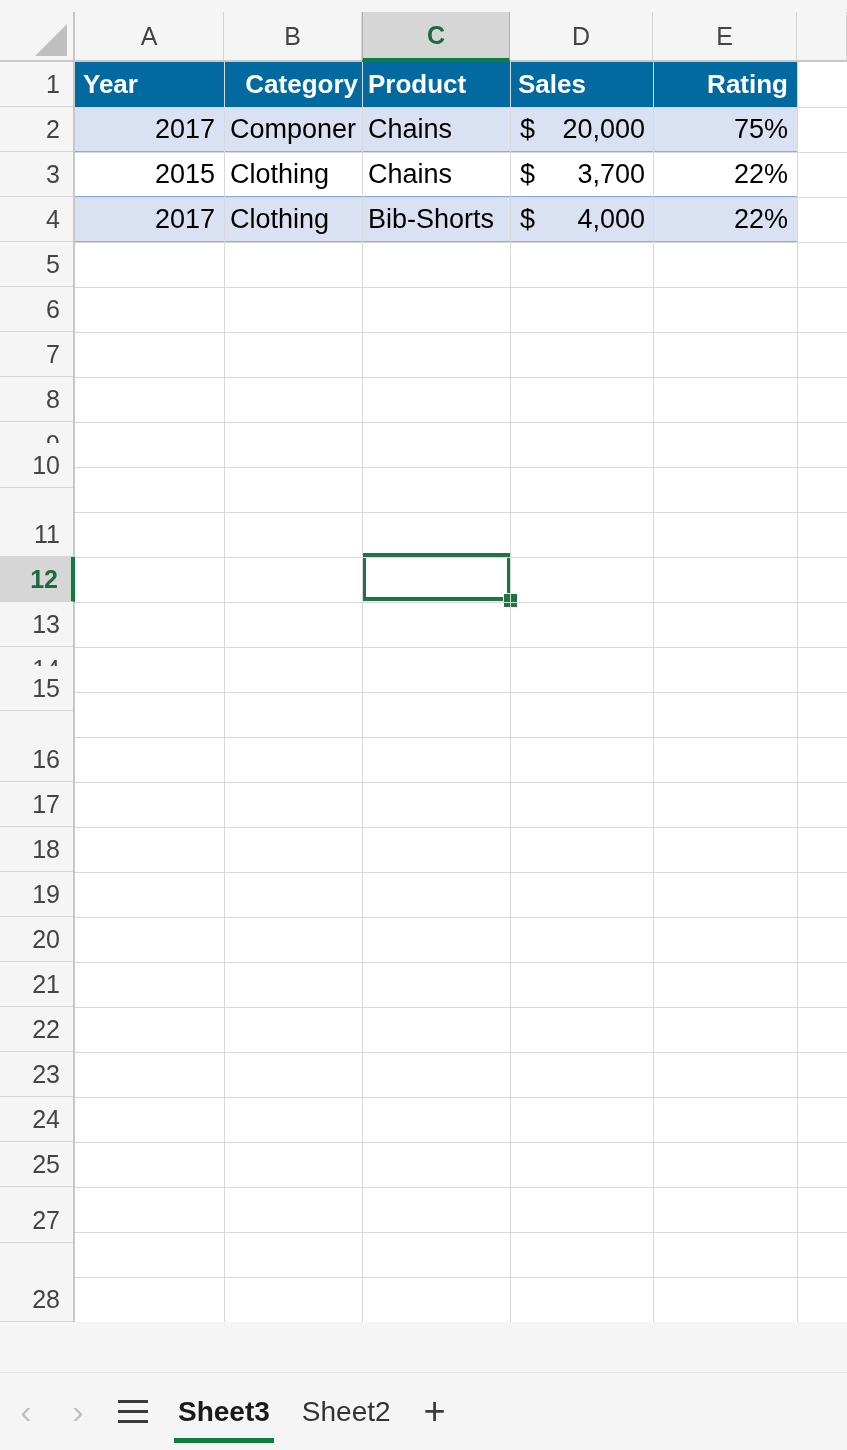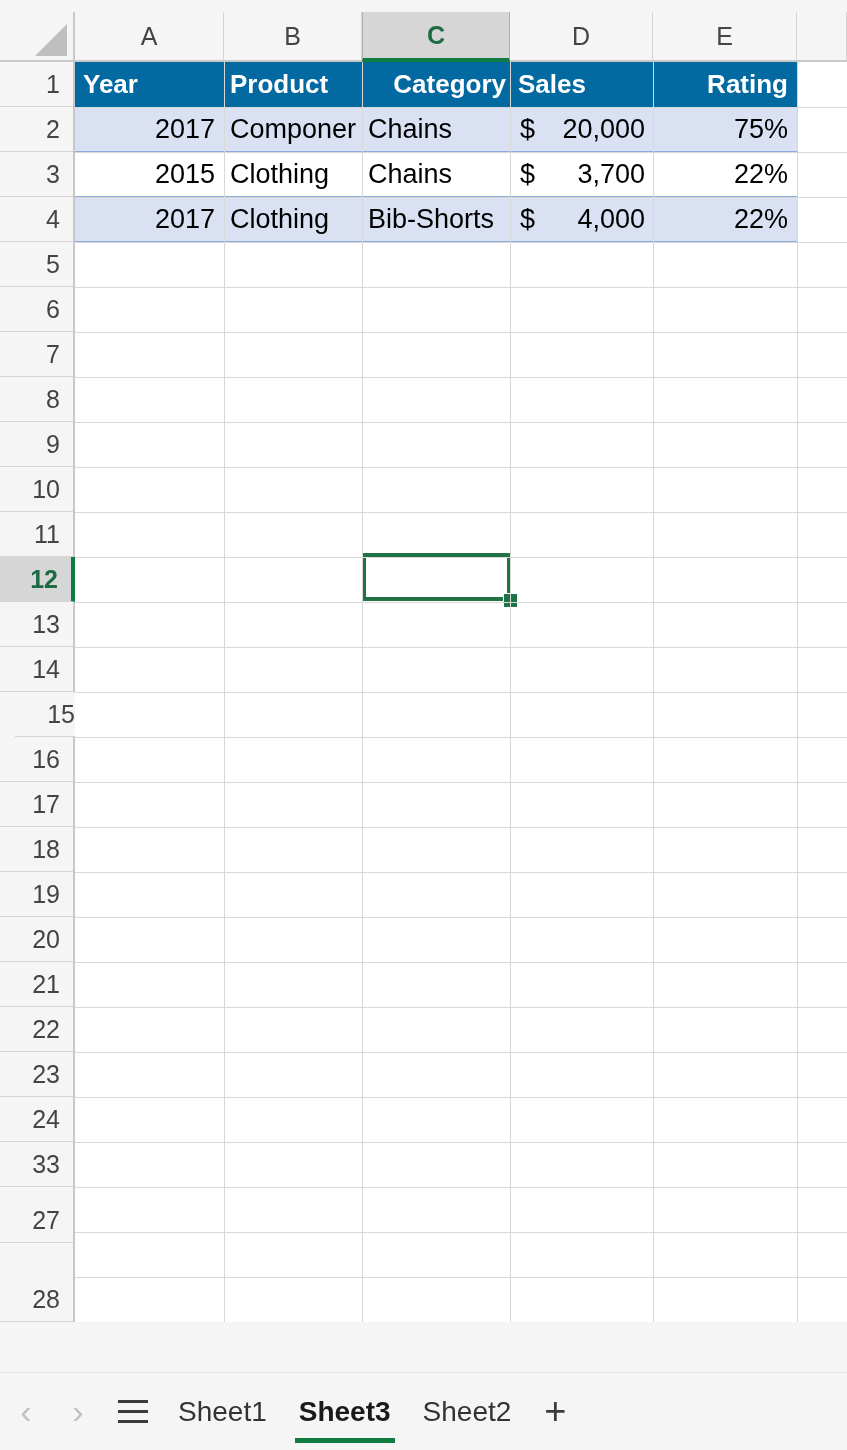--- a/index.html
+++ b/index.html
@@ -303,49 +303,49 @@
   <div class="rowhdr-col" id="rowhdrs">
       <div class="rowhdr" style="top: 0px;">1</div>
       <div class="rowhdr" style="top: 45px;">2</div>
       <div class="rowhdr" style="top: 90px;">3</div>
       <div class="rowhdr" style="top: 135px;">4</div>
       <div class="rowhdr" style="top: 180px;">5</div>
       <div class="rowhdr" style="top: 225px;">6</div>
       <div class="rowhdr" style="top: 270px;">7</div>
       <div class="rowhdr" style="top: 315px;">8</div>
       <div class="rowhdr" style="top: 360px;">9</div>
-      <div class="rowhdr" style="top: 405px;">10</div>
+      <div class="rowhdr" style="top: 381px;">10</div>
       <div class="rowhdr" style="top: 450px;">11</div>
       <div class="rowhdr sel" style="top: 495px;">12</div>
       <div class="rowhdr" style="top: 540px;">13</div>
       <div class="rowhdr" style="top: 585px;">14</div>
-      <div class="rowhdr" style="top: 630px; margin-left: 15px;">15</div>
+      <div class="rowhdr" style="top: 604px;">15</div>
       <div class="rowhdr" style="top: 675px;">16</div>
       <div class="rowhdr" style="top: 720px;">17</div>
       <div class="rowhdr" style="top: 765px;">18</div>
       <div class="rowhdr" style="top: 810px;">19</div>
       <div class="rowhdr" style="top: 855px;">20</div>
       <div class="rowhdr" style="top: 900px;">21</div>
       <div class="rowhdr" style="top: 945px;">22</div>
       <div class="rowhdr" style="top: 990px;">23</div>
       <div class="rowhdr" style="top: 1035px;">24</div>
-      <div class="rowhdr" style="top: 1080px;">33</div>
+      <div class="rowhdr" style="top: 1080px;">25</div>
       <div class="rowhdr" style="top: 1125px; padding-left: 18px;">26</div>
       <div class="rowhdr" style="top: 1136px;">27</div>
       <div class="rowhdr" style="top: 1215px;">28</div>
     </div>
 
   <div class="grid" id="grid">
 
     <div class="tbl">
 
       <div class="tbl-row hdr">
         <div class="tbl-cell c-a">Year</div>
+        <div class="tbl-cell c-b">Category</div>
         <div class="tbl-cell c-c">Product</div>
-        <div class="tbl-cell c-b">Category</div>
         <div class="tbl-cell c-d">Sales</div>
         <div class="tbl-cell c-e">Rating</div>
       </div>
 
       <div class="tbl-row band">
         <div class="tbl-cell c-a">2017</div>
         <div class="tbl-cell c-b">Componer</div>
         <div class="tbl-cell c-c">Chains</div>
         <div class="tbl-cell c-d">
           <span class="money">
@@ -426,19 +426,18 @@
   </div>
 
   <div class="tabbar">
     <div class="nav-btn">‹</div>
     <div class="nav-btn">›</div>
     <div class="burger">
       <span></span>
         <span></span>
         <span></span>
     </div>
-    <div class="sheet-tab">Sheet1</div>
     <div class="sheet-tab active">Sheet3</div>
     <div class="sheet-tab">Sheet2</div>
     <div class="add-sheet">+</div>
   </div>
 
 </div>
 
 </body></html>

